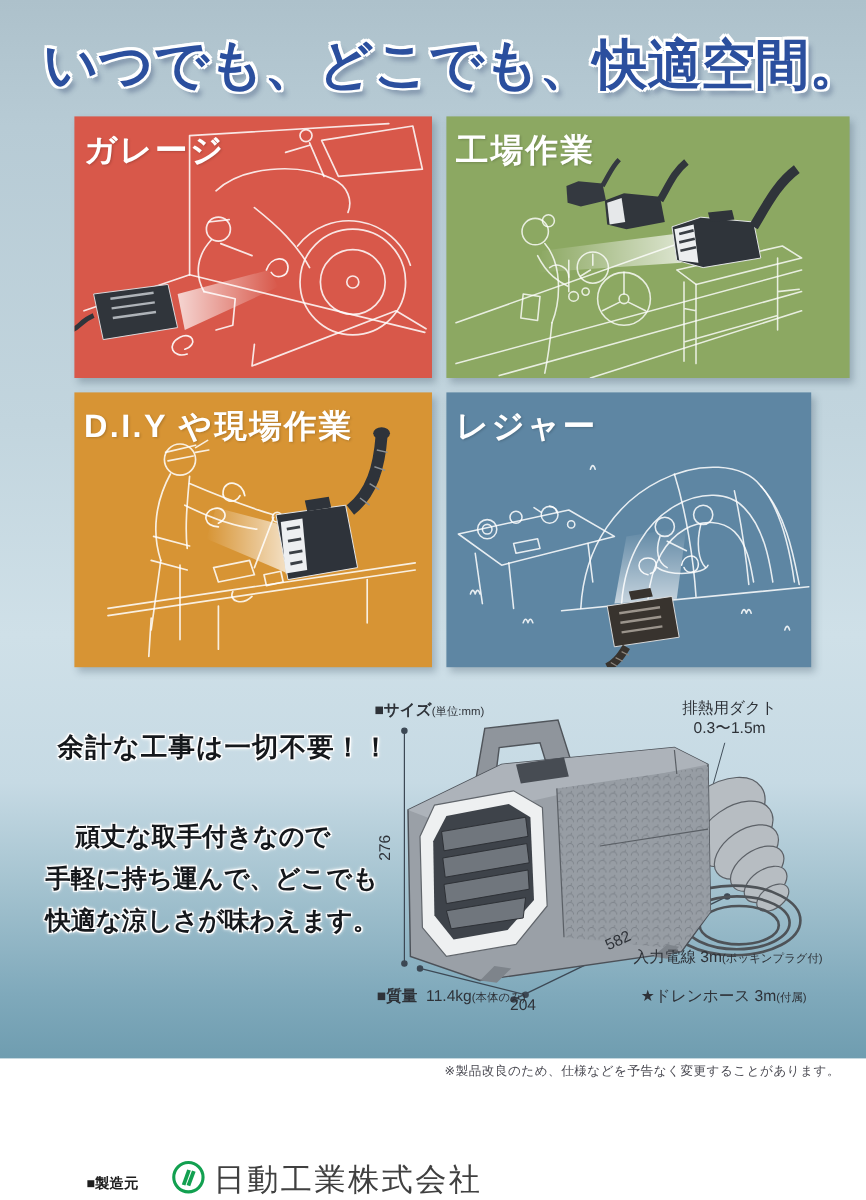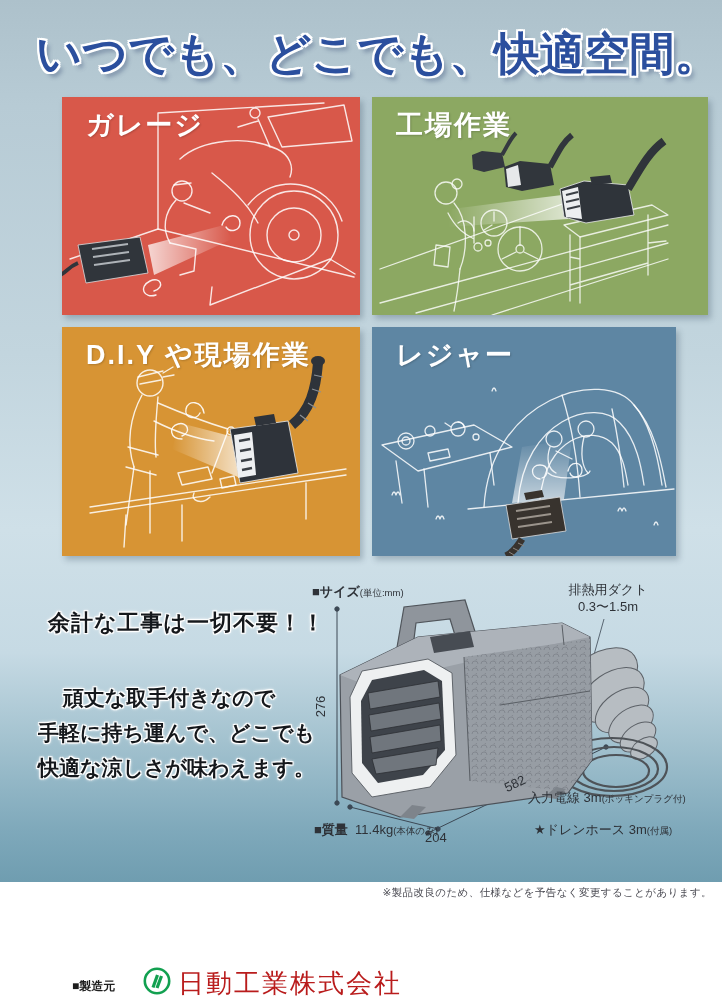--- a/index.html
+++ b/index.html
@@ -6,21 +6,21 @@
   body{font-family:"Liberation Sans","DejaVu Sans",sans-serif;}
   .page{position:relative;width:722px;height:1000px;background:#ffffff;overflow:hidden;}
   .bg-blue{position:absolute;left:0;top:0;width:722px;height:882px;
     background:linear-gradient(180deg,#adc1cb 0%,#b7cbd5 12%,#c2d5de 40%,#cfe0e8 60%,#c6dae4 74%,#a3c2cf 84%,#7fa9bb 94%,#6f9db0 100%);}
   .headline{position:absolute;left:36px;top:24px;width:660px;
     font-size:45px;font-weight:bold;color:#2b4f9e;letter-spacing:0px;white-space:nowrap;
     text-shadow:-2px -2px 0 #fff,2px -2px 0 #fff,-2px 2px 0 #fff,2px 2px 0 #fff,
       -2px 0 0 #fff,2px 0 0 #fff,0 -2px 0 #fff,0 2px 0 #fff,4px 5px 4px rgba(60,80,120,.45);}
   .panel{position:absolute;box-shadow:3px 4px 6px rgba(40,60,80,.28);overflow:hidden;}
   .panel svg{position:absolute;left:0;top:0;}
-  .panel-label{position:absolute;left:24px;top:10px;color:#fff;font-size:27px;font-weight:bold;
+  .panel-label{position:absolute;left:8px;top:10px;color:#fff;font-size:27px;font-weight:bold;
     letter-spacing:2px;text-shadow:1px 1px 2px rgba(0,0,0,.18);white-space:nowrap;}
   .p1{left:62px;top:97px;width:298px;height:218px;background:#d8584a;}
   .p2{left:372px;top:97px;width:336px;height:218px;background:#8ca862;}
   .p3{left:62px;top:327px;width:298px;height:229px;background:#d79434;}
   .p4{left:372px;top:327px;width:304px;height:229px;background:#5e86a3;}
   .glow{text-shadow:0 0 3px #fff,0 0 3px #fff,0 0 4px #fff,1px 1px 0 #fff,-1px -1px 0 #fff,1px -1px 0 #fff,-1px 1px 0 #fff;}
   .feat-head{position:absolute;left:48px;top:608px;font-size:22px;font-weight:bold;color:#15181c;
     letter-spacing:1px;white-space:nowrap;text-align:right;}
   .feat-lines{position:absolute;left:38px;top:680px;width:262px;text-align:center;
     font-size:21px;font-weight:bold;color:#15181c;line-height:35px;white-space:nowrap;}
@@ -30,25 +30,25 @@
   .dsmall{font-size:9.5px;}
   .dim{position:absolute;color:#2e3238;font-size:13px;white-space:nowrap;}
   .dim-276{left:10px;top:124px;transform:rotate(-90deg);transform-origin:center;}
   .dim-204{left:78px;top:255px;margin-left:47px;}
   .dim-582{left:204px;top:201px;transform:rotate(-25deg);}
   .duct-label{position:absolute;left:258px;top:6px;width:100px;text-align:center;line-height:17px;}
   .cable-label{left:228px;top:214px;}
   .weight-label{left:14px;top:246px;}
   .hose-label{left:234px;top:246px;}
   .disclaimer{position:absolute;left:0;top:886px;width:700px;text-align:right;
-    font-size:10.5px;color:#4a4a52;letter-spacing:.4px;padding-left:12px;}
+    font-size:10.5px;color:#4a4a52;letter-spacing:.4px;}
   .footer{position:absolute;left:0;top:960px;width:722px;height:40px;margin-left:36px;}
   .maker{position:absolute;left:36px;top:18px;font-size:12px;font-weight:bold;color:#1d1d1d;}
   .logo{position:absolute;left:106px;top:6px;width:30px;height:30px;}
-  .company{position:absolute;left:142px;top:6px;font-size:26px;color:#b91c1c;letter-spacing:2px;white-space:nowrap;}
+  .company{position:absolute;left:142px;top:6px;font-size:26px;color:#404040;letter-spacing:2px;white-space:nowrap;}
 </style>
 </head>
 <body>
 
 <div class="page">
   <div class="bg-blue"></div>
 
   <div class="headline">いつでも、どこでも、快適空間。</div>
 
   <div class="panel p1">

